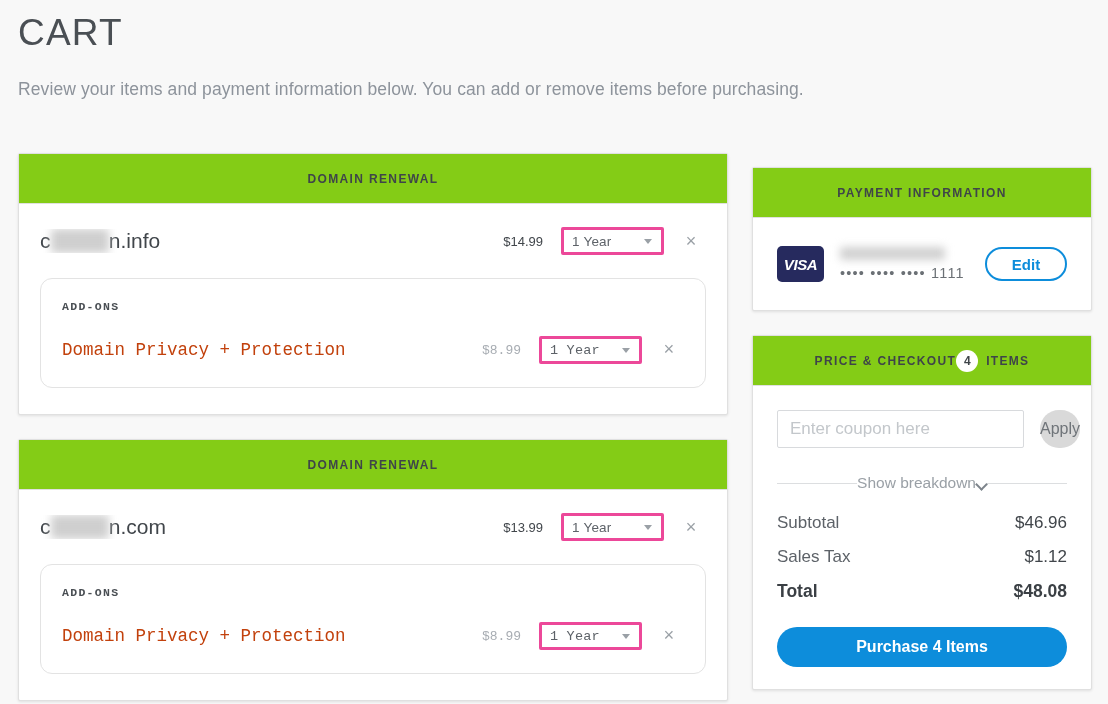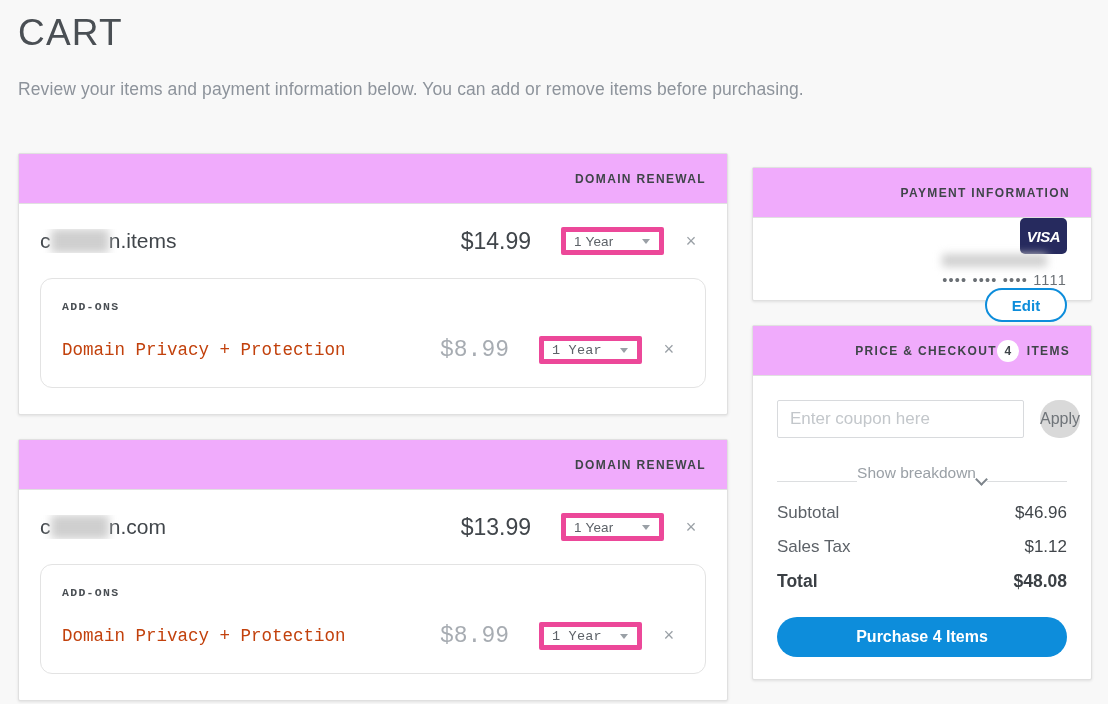--- a/index.html
+++ b/index.html
@@ -55,27 +55,27 @@
   }
 
   
   .card {
     background: #ffffff;
     border: 1px solid #e0e0e0;
     border-radius: 2px;
     box-shadow: 0 1px 3px rgba(0,0,0,0.10);
   }
   .card-header {
-    background: #f0abfc;
+    background: #84cc16;
     border-bottom: 1px solid #e0e0e0;
     height: 50px;
     display: flex;
     align-items: center;
     padding: 0 21px;
-    justify-content: flex-end;
+    justify-content: center;
   }
   .card-header-title {
     font-size: 12px;
     font-weight: 700;
     letter-spacing: 1.35px;
     color: #3f4549;
     text-transform: uppercase;
   }
   .card-body { padding: 0 21px; }
 
@@ -95,34 +95,34 @@
   .redact {
     display: inline-block;
     background: #cfcfcf;
     color: transparent;
     border-radius: 2px;
     filter: blur(4.2px);
     vertical-align: baseline;
     user-select: none;
   }
   .item-price {
-    font-size: 23px;
+    font-size: 13px;
     color: #41464b;
     text-align: right;
-    margin-right: 30px;
+    margin-right: 18px;
     white-space: nowrap;
   }
   .item-price.muted { color: #a7acb2; }
 
   
   .term-select {
     position: relative;
     width: 103px;
     height: 28px;
-    border: 5px solid #ec4899;
+    border: 3px solid #ec4899;
     background: #fff;
     border-radius: 2px;
     display: flex;
     align-items: center;
     padding: 0 8px;
     cursor: pointer;
     flex: 0 0 auto;
   }
   .term-select-label {
     font-size: 13.5px;
@@ -176,25 +176,24 @@
     height: 74px;
   }
   .addon-name {
     flex: 1;
     font-size: 17.5px;
     color: #c2410c;
   }
 
   
   .payment-body {
-    height: 82px;
-    display: flex;
-    align-items: flex-end;
+    height: 92px;
+    display: flex;
+    align-items: center;
     padding: 0 24px;
-    flex-direction: column;
   }
   .visa-badge {
     width: 47px;
     height: 36px;
     background: #262a5e;
     border-radius: 5px;
     display: flex;
     align-items: center;
     justify-content: center;
     flex: 0 0 auto;
@@ -298,21 +297,21 @@
     border-radius: 19px;
     background: #d9d9d9;
     color: #6f7479;
     font-size: 16px;
     font-family: "Liberation Sans", sans-serif;
     cursor: pointer;
   }
 
   .breakdown-row {
     display: flex;
-    align-items: flex-end;
+    align-items: center;
     gap: 0;
     margin-bottom: 14px;
     cursor: pointer;
   }
   .breakdown-rule {
     flex: 1;
     height: 1px;
     background: #dcdee0;
   }
   .breakdown-label {
@@ -375,21 +374,21 @@
 
   <div class="left-col">
 
     <div class="card">
       <div class="card-header">
         <span class="card-header-title">DOMAIN RENEWAL</span>
       </div>
       <div class="card-body">
 
         <div class="item-row">
-          <div class="item-name"><span>c</span><span class="redact">&nbsp;&nbsp;&nbsp;&nbsp;&nbsp;&nbsp;&nbsp;&nbsp;&nbsp;&nbsp;</span><span>n.items</span></div>
+          <div class="item-name"><span>c</span><span class="redact">&nbsp;&nbsp;&nbsp;&nbsp;&nbsp;&nbsp;&nbsp;&nbsp;&nbsp;&nbsp;</span><span>n.info</span></div>
           <div class="item-price">$14.99</div>
           <div class="term-select">
             <span class="term-select-label">1 Year</span>
             <span class="term-caret"></span>
           </div>
           <div class="remove-btn">
             <span>×</span>
           </div>
         </div>
 

